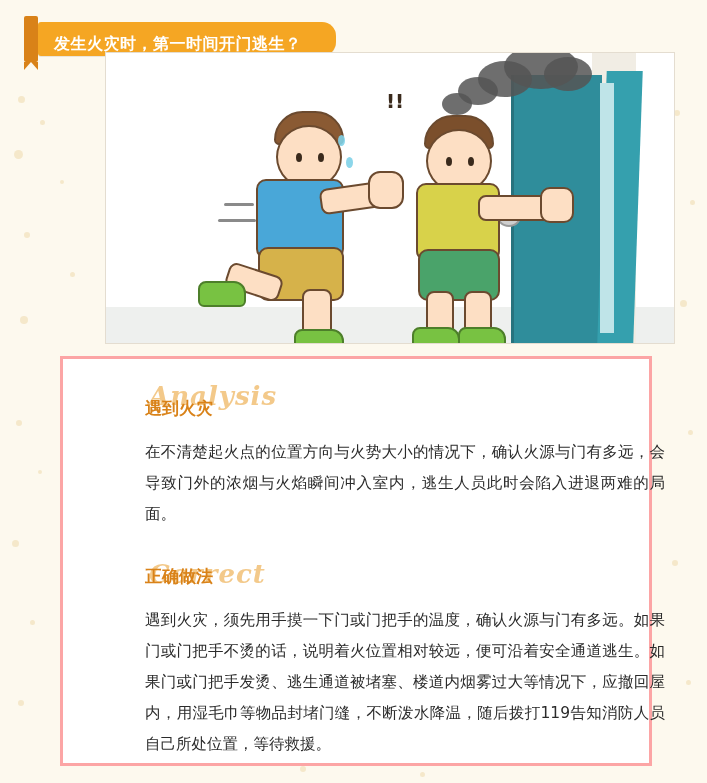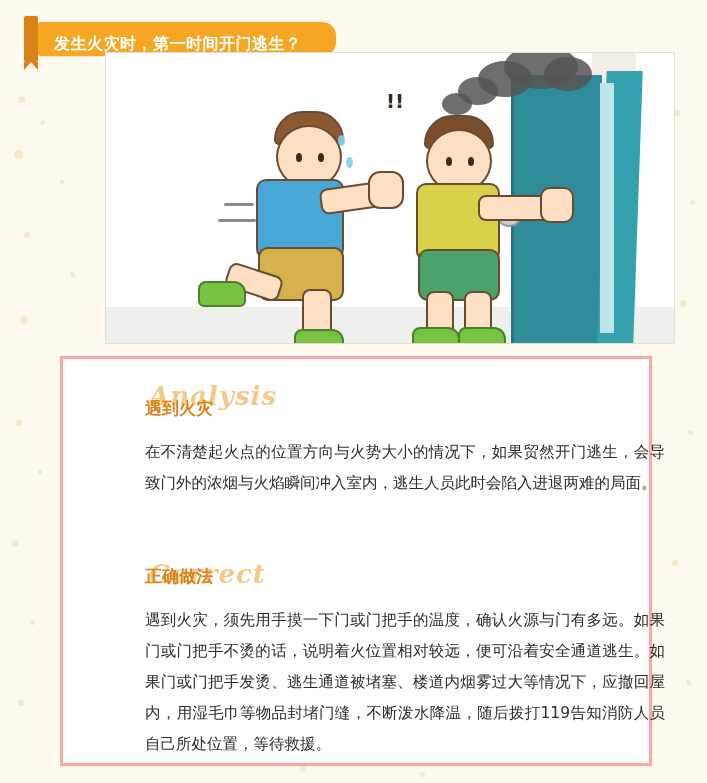--- a/index.html
+++ b/index.html
@@ -316,21 +316,21 @@
       <div class="k-shoe" style="left:306px;top:274px;width:44px;height:22px;"></div>
       <div class="k-shoe" style="left:352px;top:274px;width:44px;height:22px;"></div>
     </div>
   </div>
 
   <div class="text-card">
 
     <div class="section">
       <div class="sec-en" style="top:22px;left:62px;">Analysis</div>
       <div class="sec-cn" style="top:38px;left:58px;">遇到火灾</div>
-      <div class="sec-body" style="top:78px;left:58px;">在不清楚起火点的位置方向与火势大小的情况下，如果贸然开门逃生，会导致门外的浓烟与火焰瞬间冲入室内，逃生人员此时会陷入进退两难的局面。</div>
+      <div class="sec-body" style="top:78px;left:58px;">在不清楚起火点的位置方向与火势大小的情况下，确认火源与门有多远，会导致门外的浓烟与火焰瞬间冲入室内，逃生人员此时会陷入进退两难的局面。</div>
     </div>
 
     <div class="section">
       <div class="sec-en" style="top:200px;left:62px;">Correct</div>
       <div class="sec-cn" style="top:206px;left:58px;">正确做法</div>
       <div class="sec-body" style="top:246px;left:58px;">遇到火灾，须先用手摸一下门或门把手的温度，确认火源与门有多远。如果门或门把手不烫的话，说明着火位置相对较远，便可沿着安全通道逃生。如果门或门把手发烫、逃生通道被堵塞、楼道内烟雾过大等情况下，应撤回屋内，用湿毛巾等物品封堵门缝，不断泼水降温，随后拨打119告知消防人员自己所处位置，等待救援。</div>
     </div>
 
   </div>
 </div>

